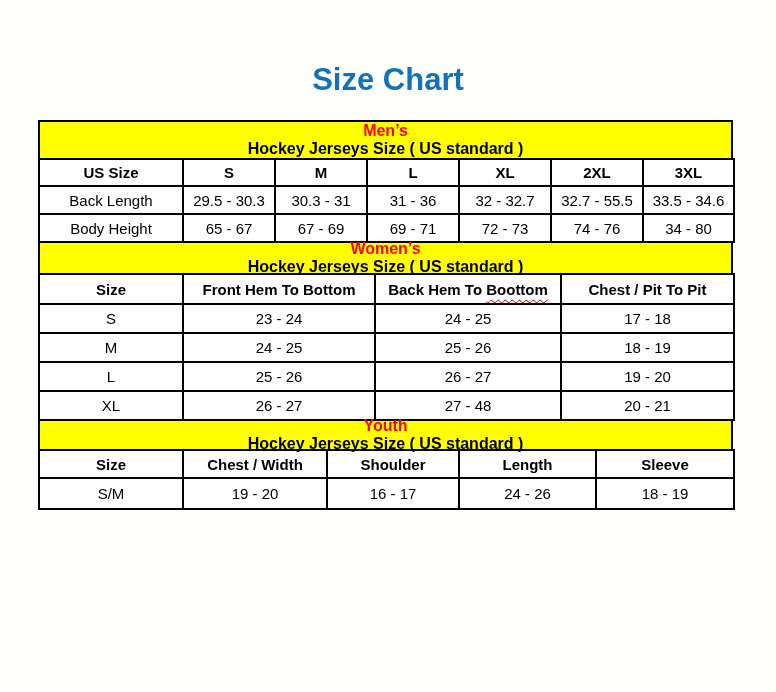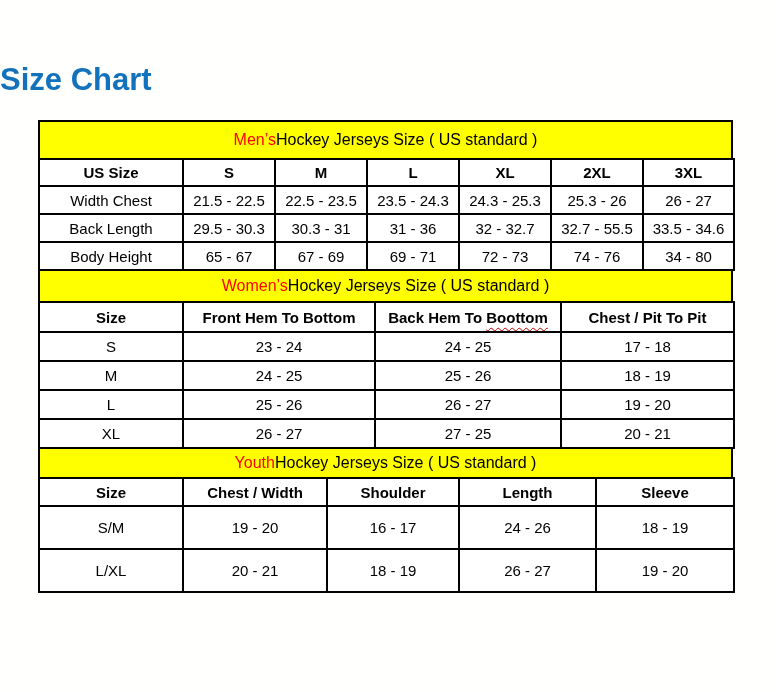--- a/index.html
+++ b/index.html
@@ -7,38 +7,40 @@
     width: 776px; height: 692px;
     background: #fffffe;
     font-family: "Liberation Sans", sans-serif;
     color: #000;
     overflow: hidden;
     position: relative;
   }
   .page-title {
     position: absolute;
     top: 62px; left: 0; right: 0;
+    text-align: center;
     font-size: 31px;
     font-weight: 700;
     color: #1272BC;
     letter-spacing: 0px;
   }
   .chart-wrap {
     position: absolute;
     left: 38px; top: 120px;
     width: 695px;
   }
   .band {
     border: 2px solid #000;
     background: #FFFF00;
     display: flex;
     align-items: center;
     justify-content: center;
-    font-weight: 400;
+    font-weight: 700;
     font-size: 16px;
+    flex-direction: column;
   }
   .band .hl { color: #FF0000; }
   .band-men { height: 36px; }
   .band-women { height: 30px; margin-top: -2px; }
   .band-youth { height: 28px; margin-top: -2px; }
   table.tbl {
     border-collapse: collapse;
     table-layout: fixed;
     width: 695px;
     margin-top: -2px;
@@ -53,21 +55,21 @@
     overflow: hidden;
     white-space: nowrap;
   }
   table.tbl th { font-weight: 700; }
   table.tbl td { font-weight: 400; }
   td.rowlabel-bold { font-weight: 700; }
   .t-men tr  { height: 28px; }
   .t-men tr.hdr { height: 27px; }
   .t-women tr { height: 29px; }
   .t-women tr.hdr { height: 30px; }
-  .t-youth tr { height: 43px; }
+  .t-youth tr { height: 31px; }
   .t-youth tr.hdr { height: 28px; }
   .squiggle {
     text-decoration: underline;
     text-decoration-style: wavy;
     text-decoration-color: #C00000;
     text-decoration-thickness: 1px;
     text-underline-offset: 4px;
     text-decoration-skip-ink: none;
     text-align: right;
   }
@@ -95,29 +97,20 @@
     </colgroup>
     <tbody>
       <tr class="hdr">
         <th>US Size</th>
         <th>S</th>
         <th>M</th>
         <th>L</th>
         <th>XL</th>
         <th>2XL</th>
         <th>3XL</th>
-      </tr>
-      <tr>
-        <td>Width Chest</td>
-        <td>21.5 - 22.5</td>
-        <td>22.5 - 23.5</td>
-        <td>23.5 - 24.3</td>
-        <td>24.3 - 25.3</td>
-        <td>25.3 - 26</td>
-        <td>26 - 27</td>
       </tr>
       <tr>
         <td>Back Length</td>
         <td>29.5 - 30.3</td>
         <td>30.3 - 31</td>
         <td>31 - 36</td>
         <td>32 - 32.7</td>
         <td>32.7 - 55.5</td>
         <td>33.5 - 34.6</td>
       </tr>
@@ -165,21 +158,21 @@
       </tr>
       <tr>
         <td class="rowlabel-bold">L</td>
         <td>25 - 26</td>
         <td>26 - 27</td>
         <td>19 - 20</td>
       </tr>
       <tr>
         <td class="rowlabel-bold">XL</td>
         <td>26 - 27</td>
-        <td>27 - 25</td>
+        <td>27 - 48</td>
         <td>20 - 21</td>
       </tr>
     </tbody>
   </table>
 
   <div class="band band-youth">
     <span class="hl">Youth</span>
       <span> Hockey Jerseys Size ( US standard )</span>
   </div>
   <table class="tbl t-youth">
@@ -198,23 +191,16 @@
         <th>Length</th>
         <th>Sleeve</th>
       </tr>
       <tr>
         <td class="rowlabel-bold">S/M</td>
         <td>19 - 20</td>
         <td>16 - 17</td>
         <td>24 - 26</td>
         <td>18 - 19</td>
       </tr>
-      <tr>
-        <td class="rowlabel-bold">L/XL</td>
-        <td>20 - 21</td>
-        <td>18 - 19</td>
-        <td>26 - 27</td>
-        <td>19 - 20</td>
-      </tr>
     </tbody>
   </table>
 
 </div>
 
 </body></html>

